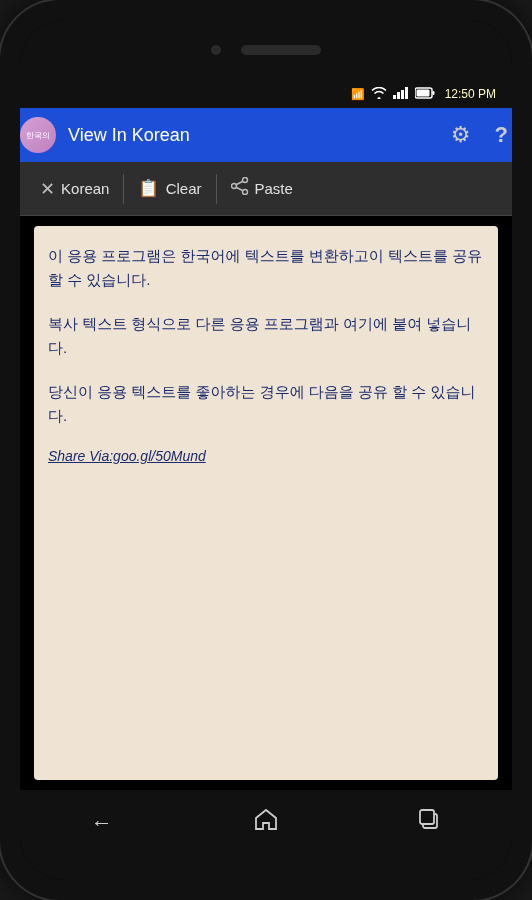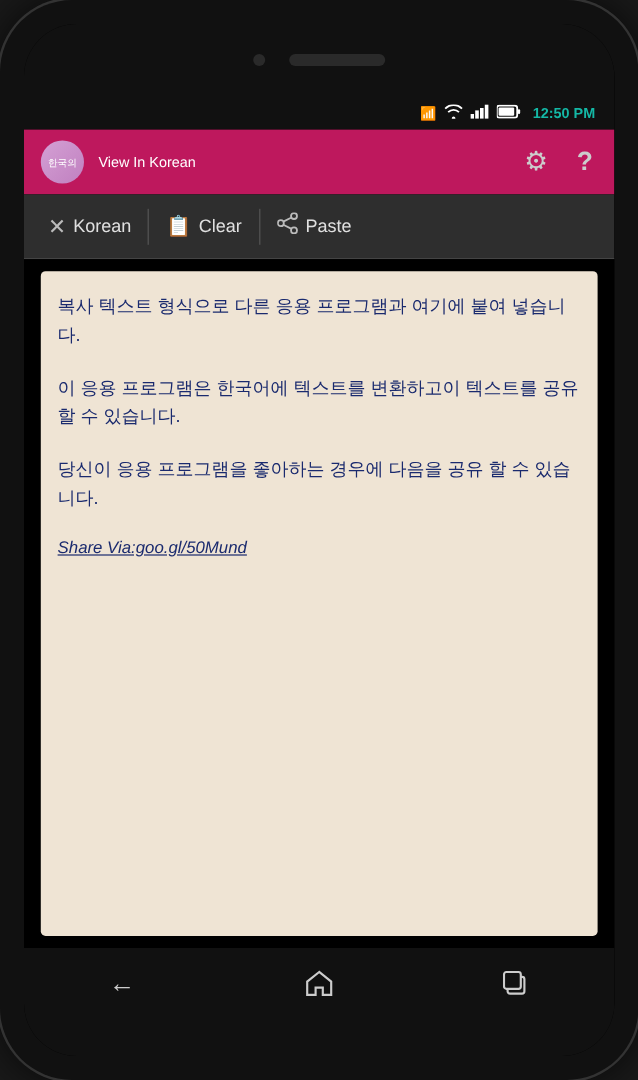--- a/index.html
+++ b/index.html
@@ -75,52 +75,52 @@
       align-items: center;
       gap: 6px;
     }
 
     .status-icon {
       color: #fff;
       font-size: 11px;
     }
 
     .status-time {
-      color: #14b8a6;
+      color: #fef9c3;
       font-size: 12px;
-      font-weight: bold;
+      font-weight: normal;
       margin-left: 4px;
     }
 
     
     .app-toolbar {
-      background: #be185d;
+      background: #1d4ed8;
       height: 54px;
       display: flex;
       align-items: center;
-      padding: 0 14px;
+      padding: 0 0;
       flex-shrink: 0;
     }
 
     .app-icon {
       width: 36px;
       height: 36px;
       border-radius: 50%;
       background: linear-gradient(135deg, #d4a0d4, #c080c0);
       display: flex;
       align-items: center;
       justify-content: center;
       font-size: 10px;
       color: #fff;
       flex-shrink: 0;
     }
 
     .app-title {
       color: #fff;
-      font-size: 12px;
+      font-size: 18px;
       font-weight: 400;
       margin-left: 12px;
       flex: 1;
     }
 
     .toolbar-icon-btn {
       color: #ccc;
       font-size: 22px;
       margin-left: 16px;
       cursor: pointer;
@@ -299,23 +299,23 @@
             <line x1="5.5" y1="7.5" x2="11.5" y2="4.5" stroke="#bbb" stroke-width="1.5"></line>
             <line x1="5.5" y1="10.5" x2="11.5" y2="13.5" stroke="#bbb" stroke-width="1.5"></line>
           </svg>
         </span>
         <span>Paste</span>
       </button>
     </div>
 
     <div class="content-area">
       <div class="text-content-box">
+        <p class="text-paragraph">이 응용 프로그램은 한국어에 텍스트를 변환하고이 텍스트를 공유 할 수 있습니다.</p>
         <p class="text-paragraph">복사 텍스트 형식으로 다른 응용 프로그램과 여기에 붙여 넣습니다.</p>
-        <p class="text-paragraph">이 응용 프로그램은 한국어에 텍스트를 변환하고이 텍스트를 공유 할 수 있습니다.</p>
-        <p class="text-paragraph">당신이 응용 프로그램을 좋아하는 경우에 다음을 공유 할 수 있습니다.</p>
+        <p class="text-paragraph">당신이 응용 텍스트를 좋아하는 경우에 다음을 공유 할 수 있습니다.</p>
         <p class="text-link">Share Via:goo.gl/50Mund</p>
       </div>
     </div>
 
     <div class="bottom-nav">
       <button class="nav-btn">
         <span style="font-size:22px; color:#ccc;">←</span>
       </button>
       <button class="nav-btn">
         <span>

